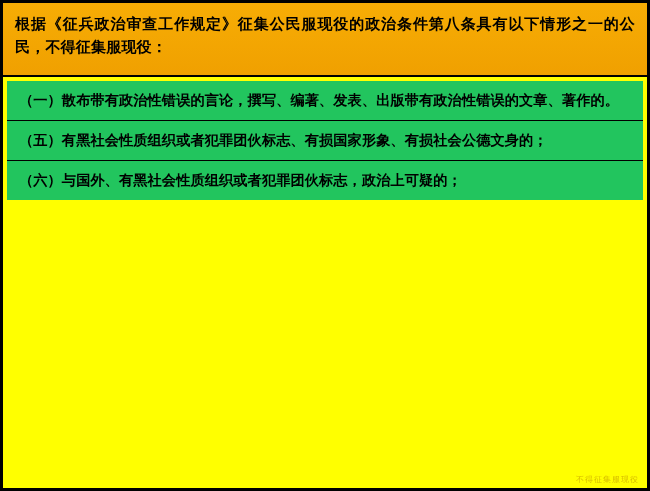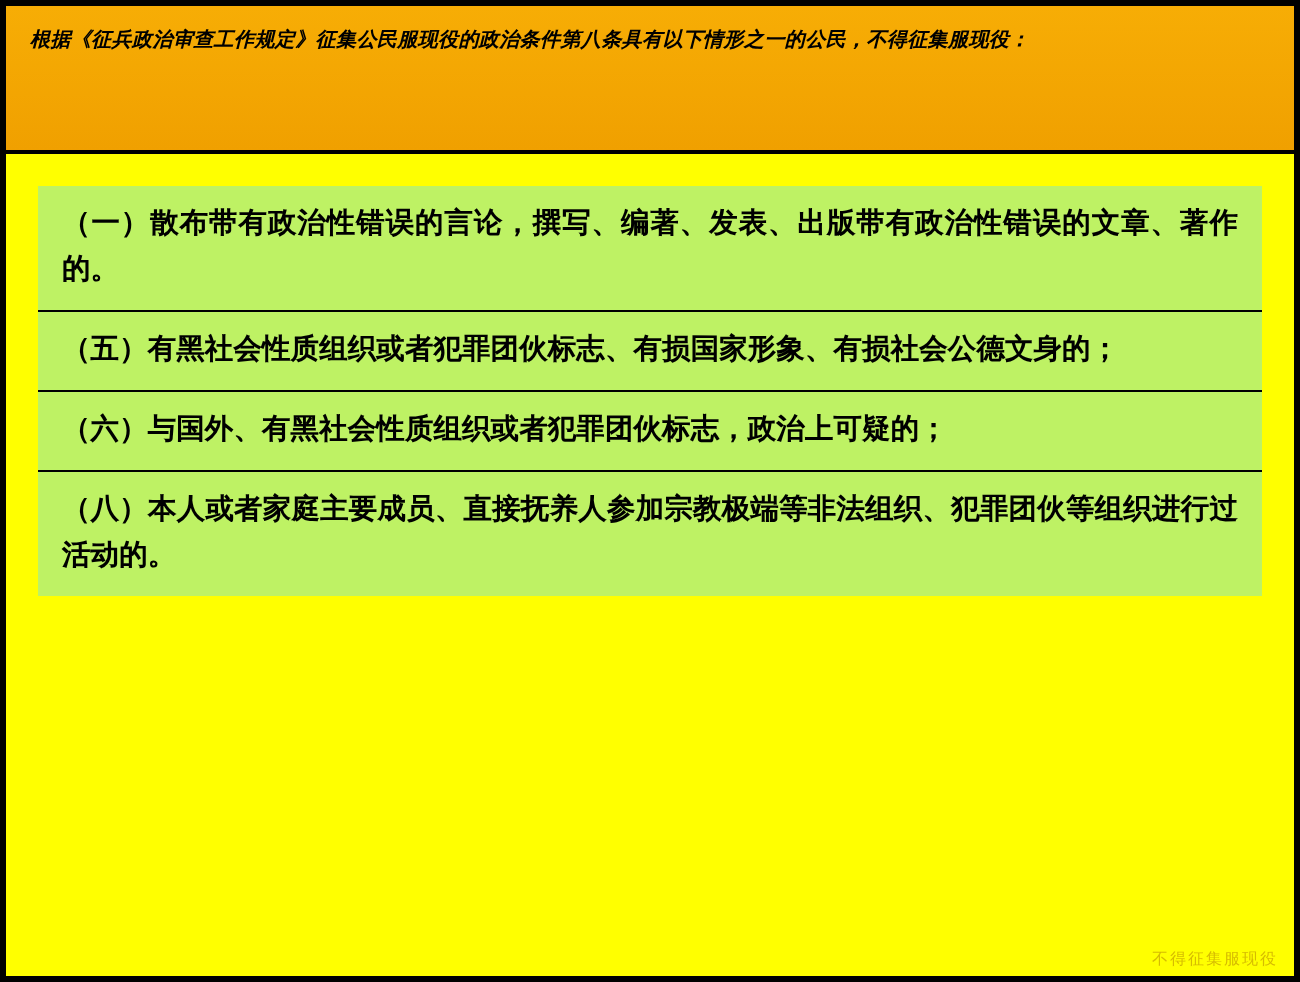--- a/index.html
+++ b/index.html
@@ -25,31 +25,30 @@
   .header {
     background: #f5a400;
     background: linear-gradient(180deg, #f7ad05 0%, #f0a000 100%);
     color: #000000;
     padding: 10px 12px 12px 12px;
     border-bottom: 2px solid #000000;
     box-sizing: border-box;
     height: 74px;
   }
   .header-text {
-    font-size: 10px;
+    font-size: 15px;
     line-height: 1.55;
     font-weight: bold;
     letter-spacing: 0.2px;
     text-align: justify;
-    font-style: italic;
   }
   .clauses {
     padding: 0;
-    margin: 16px;
-    background: #bef264;
+    margin: 4px;
+    background: #22c55e;
   }
   .clause {
     color: #000000;
     font-size: 14.2px;
     line-height: 1.62;
     font-weight: bold;
     padding: 8px 12px 8px 12px;
     border-bottom: 1.5px solid #000000;
     box-sizing: border-box;
     text-align: justify;
@@ -74,18 +73,17 @@
 <div id="poster">
 
   <div class="header">
     <div class="header-text">根据《征兵政治审查工作规定》征集公民服现役的政治条件第八条具有以下情形之一的公民，不得征集服现役：</div>
   </div>
 
   <div class="clauses">
     <div class="clause">（一）散布带有政治性错误的言论，撰写、编著、发表、出版带有政治性错误的文章、著作的。</div>
     <div class="clause">（五）有黑社会性质组织或者犯罪团伙标志、有损国家形象、有损社会公德文身的；</div>
     <div class="clause">（六）与国外、有黑社会性质组织或者犯罪团伙标志，政治上可疑的；</div>
-    <div class="clause">（八）本人或者家庭主要成员、直接抚养人参加宗教极端等非法组织、犯罪团伙等组织进行过活动的。</div>
   </div>
 
   <div class="watermark">不得征集服现役</div>
 
 </div>
 
 </body></html>

